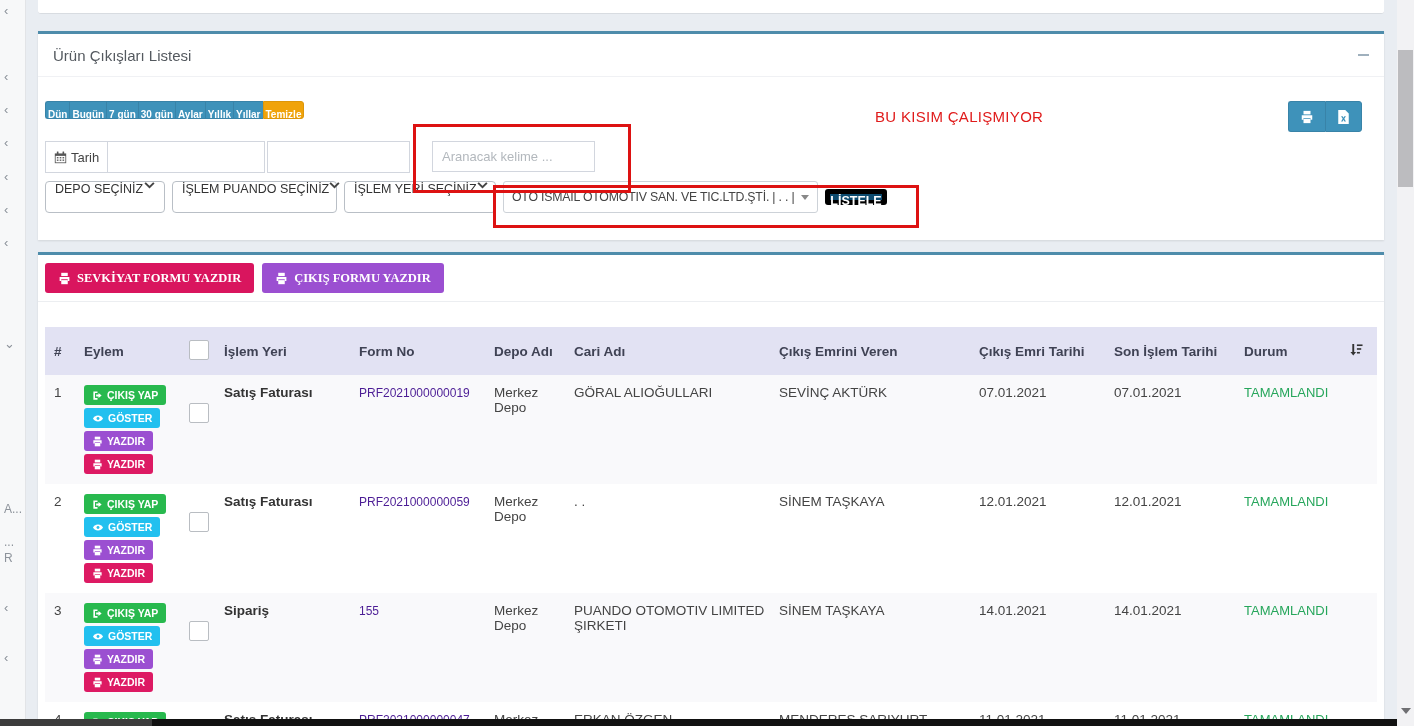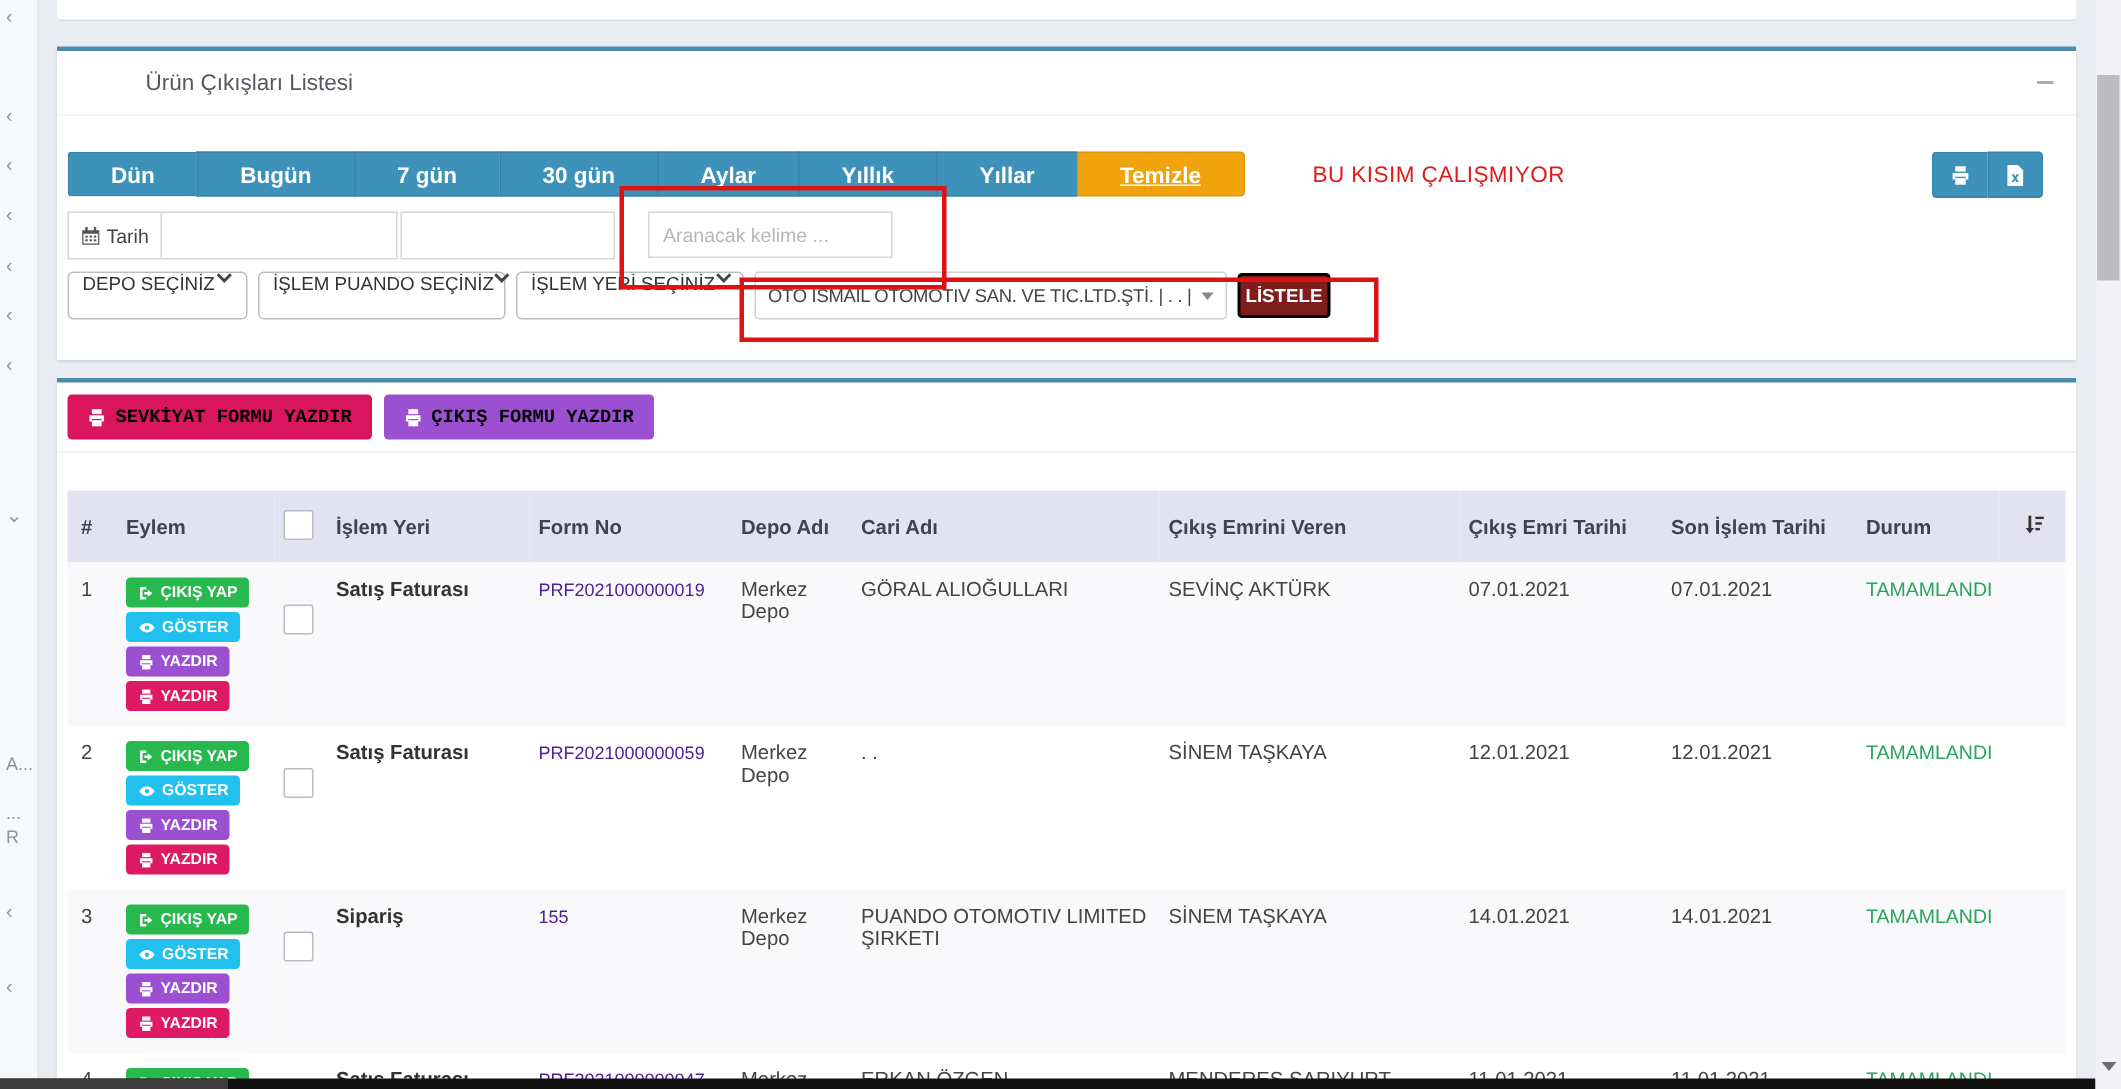--- a/index.html
+++ b/index.html
@@ -13,26 +13,26 @@
 
   
   .top-remnant { position:absolute; left:38px; top:0; width:1346px; height:14px; background:#fff; border-bottom:1px solid #d8dce1; border-radius:0 0 3px 3px; }
 
   
   .panel { position:absolute; left:38px; width:1346px; background:#fff; border-top:3px solid #4e8cab; box-shadow:0 1px 2px rgba(0,0,0,.10); }
   .panel1 { top:31px; height:209px; }
   .panel2 { top:252px; height:474px; overflow:hidden; }
 
   .p1-header { height:43px; display:flex; align-items:center; justify-content:space-between; padding:0 15px; border-bottom:1px solid #f0f1f4; }
-  .p1-title { font-size:15px; color:#54595f;margin-left:44px; }
+  .p1-title { font-size:15px; color:#54595f; }
   .minus { width:11px; height:2px; background:#9fb0bd; display:inline-block; }
 
   
   .dates { position:absolute; left:7px; top:67px; display:flex; }
-  .dbtn { background:#3e92ba; border:1px solid #3883a8; border-right-width:0; color:#fff; font-size:15px; font-weight:600; padding:7px 28px; height:30px; cursor:pointer; font-family:inherit; }
+  .dbtn { background:#3e92ba; border:1px solid #3883a8; border-right-width:0; color:#fff; font-size:10px; font-weight:600; padding:7px 2px; height:18px; cursor:pointer; font-family:inherit; }
   .dbtn:first-child { border-radius:3px 0 0 3px; }
   .dbtn.orange { background:#f0a30a; border-color:#dd9609; border-right-width:1px; border-radius:0 3px 3px 0;text-decoration:underline; }
 
   
   .top-actions { position:absolute; left:1250px; top:67px; display:flex; }
   .tbtn { background:#3e92ba; border:1px solid #3883a8; border-right-width:0; width:37px; height:31px; display:flex; align-items:center; justify-content:center; cursor:pointer; }
   .tbtn:first-child { border-radius:3px 0 0 3px; }
   .tbtn:last-child { border-right-width:1px; border-radius:0 3px 3px 0; }
 
   .annotation { position:absolute; left:837px; top:74px; color:#e01b1b; font-size:15px; letter-spacing:.3px; z-index:60; }
@@ -45,30 +45,30 @@
   .input2 { width:143px; height:32px; border:1px solid #d2d6de; margin-left:2px; outline:none; font-size:13px; padding:0 6px; }
   .search-input { position:absolute; left:394px; top:107px; width:163px; height:31px; border:1px solid #d2d6de; font-size:13px; padding:0 9px; color:#444; outline:none; }
   .search-input::placeholder { color:#b3b8bd; }
 
   
   .selects-row { position:absolute; left:7px; top:147px; display:flex; gap:7px; align-items:center; }
   .sel { height:32px; border:1px solid #b9bfc6; border-radius:4px; background:#fff; display:flex; align-items:flex-start; justify-content:space-between; padding:0 9px; font-size:12.5px; color:#333; cursor:pointer; white-space:nowrap; }
   .sel-depo { width:120px; } .sel-durum { width:165px; } .sel-yeri { width:152px; }
   .sel2 { width:315px; height:32px; border:1px solid #cdd2d8; border-radius:3px; background:#fff; display:flex; align-items:center; justify-content:space-between; padding:0 8px; font-size:12.3px; color:#444; letter-spacing:-.2px; cursor:pointer; overflow:hidden; white-space:nowrap; }
   .sel2 .arrow { width:0; height:0; border-left:4px solid transparent; border-right:4px solid transparent; border-top:5px solid #888; margin-left:6px; flex:none; }
-  .listele { width:62px; height:30px; background:#7f1d1d; color:#fff; border:2px solid #000000; border-radius:3px; font-size:12.5px; font-weight:700; cursor:pointer; font-family:inherit; }
+  .listele { width:62px; height:16px; background:#0c4a6e; color:#fff; border:5px solid #000000; border-radius:3px; font-size:12.5px; font-weight:700; cursor:pointer; font-family:inherit; }
 
   
   .redrect { position:absolute; border:3px solid #dd1212; z-index:55; pointer-events:none; }
   .red1 { left:413px; top:124px; width:218px; height:69px; }
   .red2 { left:493px; top:185px; width:426px; height:43px; }
 
   
   .form-btns { display:flex; gap:8px; padding:8px 7px; border-bottom:1px solid #eceef1; }
-  .fbtn { height:30px; display:flex; align-items:center; gap:6px; color:#000000; border:0; border-radius:3px; padding:0 13px; font-size:12.5px; font-weight:700; cursor:pointer; font-family:Liberation Mono, monospace; }
+  .fbtn { height:30px; display:flex; align-items:center; gap:6px; color:#ffffff; border:0; border-radius:3px; padding:0 13px; font-size:12.5px; font-weight:700; cursor:pointer; font-family:Liberation Serif, serif; }
   .fbtn.pink { background:#d9155e; }
   .fbtn.purple { background:#9b4fd1; }
 
   
   table { border-collapse:collapse; table-layout:fixed; width:1332px; margin:25px 7px 0 7px; }
   th { background:#e2e2f3; height:48px; text-align:left; font-size:13.5px; color:#3f4254; padding:0 6px; vertical-align:middle; }
   td { vertical-align:top; padding:10px 6px; font-size:13.5px; color:#444; }
   tr.trow { height:100px; }
   tr.trow:nth-child(odd) { background:#f9f9fb; }
   .c-num { padding-left:9px; }

